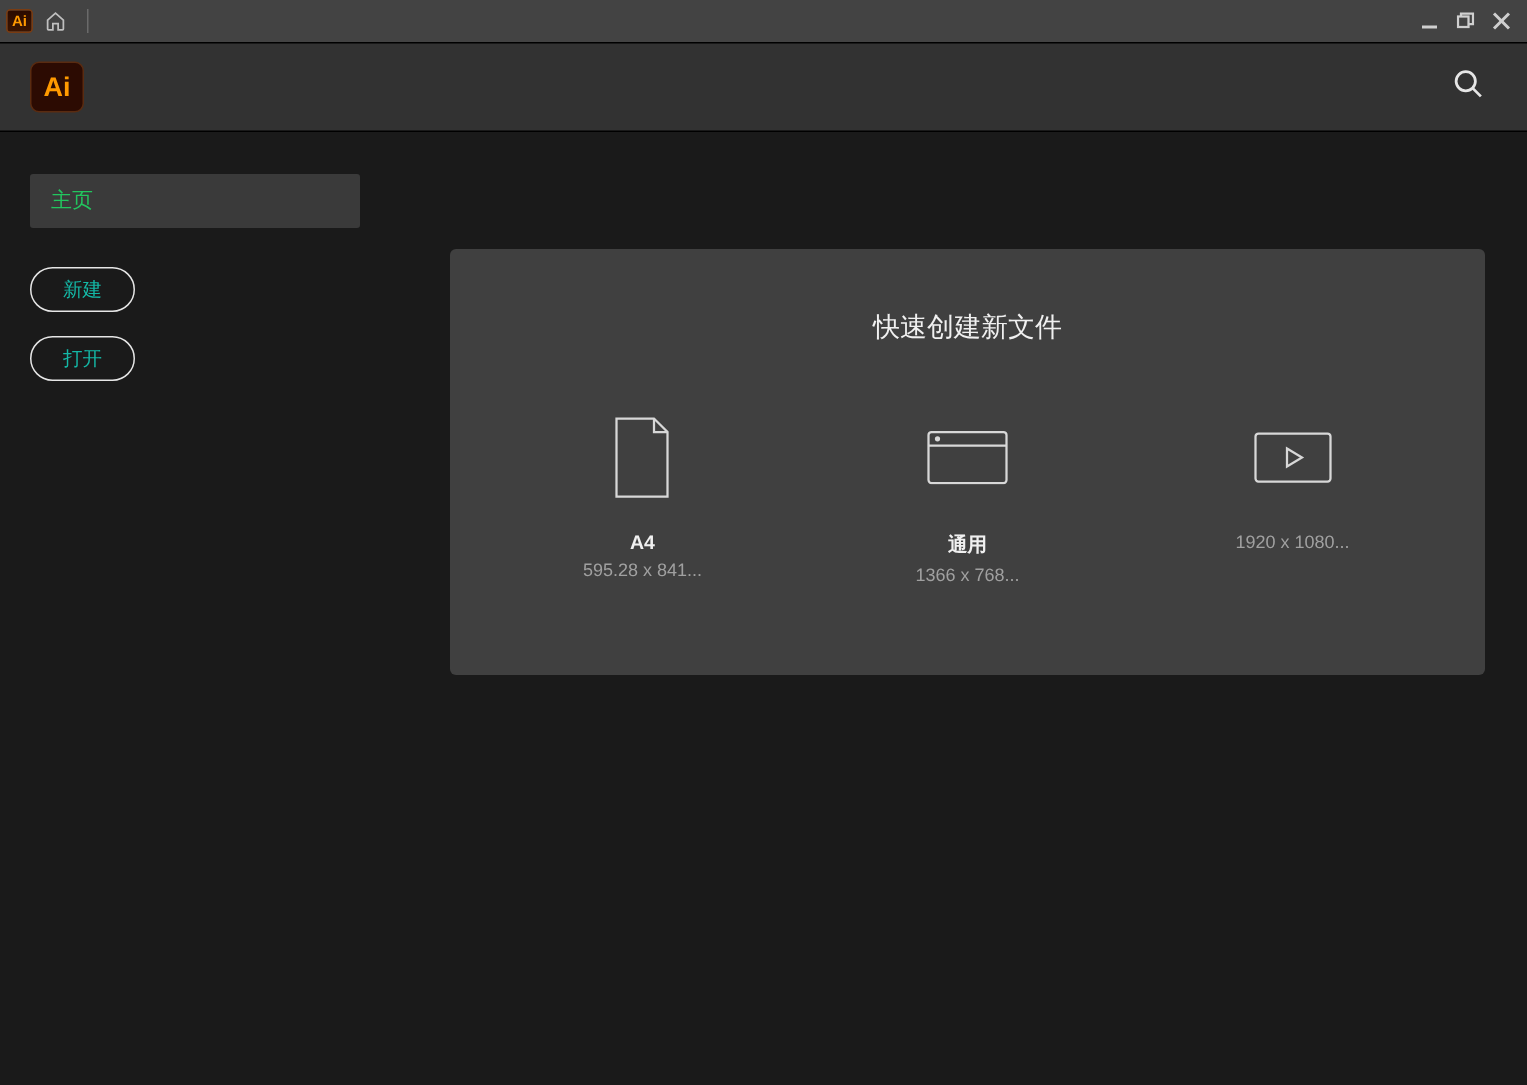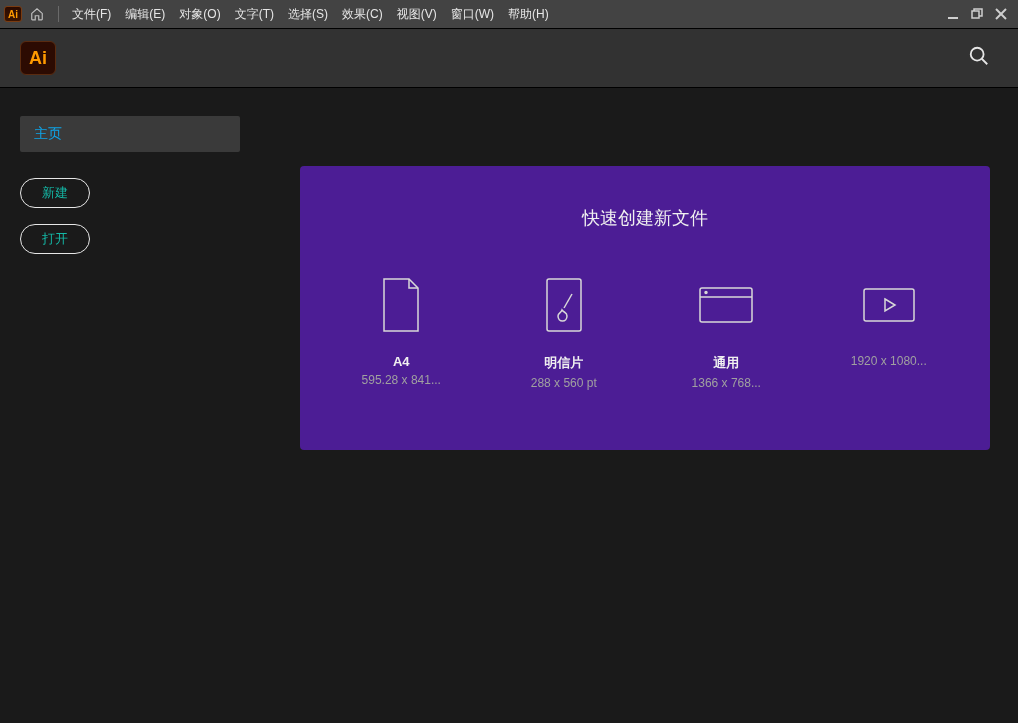--- a/index.html
+++ b/index.html
@@ -65,21 +65,21 @@
 
 .content {
   display: flex;
   padding: 28px 0 0 20px;
   height: calc(723px - 28px - 60px);
 }
 .sidebar { width: 280px; }
 .home-tab {
   width: 220px; height: 36px;
   background: #3a3a3a;
-  color: #0ea5e9;
+  color: #22c55e;
   font-size: 14px;
   display: flex; align-items: center;
   padding: 0 14px;
   border-radius: 2px;
   margin-bottom: 26px;
 }
 .pill-btn {
   width: 70px; height: 30px;
   border: 1.5px solid #e6e6e6;
   border-radius: 16px;
@@ -87,21 +87,21 @@
   color: #14b8a6;
   font-size: 13px;
   display: flex; align-items: center; justify-content: center;
   margin-bottom: 16px;
   cursor: pointer;
 }
 
 
 .main-area { flex: 1; padding-right: 28px; padding-top: 50px;}
 .card {
-  background: #4c1d95;
+  background: #404040;
   border-radius: 4px;
   padding: 40px 30px 60px;
 }
 .card-title {
   text-align: center;
   color: #f0f0f0;
   font-size: 18px;
   font-weight: 500;
   margin-bottom: 40px;
 }
@@ -129,31 +129,20 @@
 <body>
 
 <div class="menubar">
   <div class="app-badge">Ai</div>
   <div class="home-small">
     <svg width="14" height="14" viewBox="0 0 24 24" fill="none" stroke="currentColor" stroke-width="2">
         <path d="M3 11l9-8 9 8v10a1 1 0 0 1-1 1h-5v-7h-6v7H4a1 1 0 0 1-1-1z"></path>
       </svg>
   </div>
   <div class="menu-sep"></div>
-  <div id="menu-items" style="display: flex;">
-      <span class="menu-item">文件(F)</span>
-      <span class="menu-item">编辑(E)</span>
-      <span class="menu-item">对象(O)</span>
-      <span class="menu-item">文字(T)</span>
-      <span class="menu-item">选择(S)</span>
-      <span class="menu-item">效果(C)</span>
-      <span class="menu-item">视图(V)</span>
-      <span class="menu-item">窗口(W)</span>
-      <span class="menu-item">帮助(H)</span>
-    </div>
   <div class="win-controls">
     <div class="win-btn">
         <svg width="12" height="12" viewBox="0 0 12 12">
           <line x1="1" y1="10" x2="11" y2="10" stroke="currentColor" stroke-width="2"></line>
         </svg>
       </div>
     <div class="win-btn">
         <svg width="12" height="12" viewBox="0 0 12 12" fill="none" stroke="currentColor" stroke-width="1.5">
           <rect x="1" y="3" width="7" height="7"></rect>
           <polyline points="3,3 3,1 11,1 11,8 8,8"></polyline>
@@ -191,31 +180,20 @@
       <div class="presets" id="presets">
           <div class="preset">
             <div class="preset-icon">
               <svg width="40" height="54" viewBox="0 0 40 54" fill="none" stroke="currentColor" stroke-width="1.5">
                 <path d="M3 1h25l9 9v43H3z"></path>
                 <path d="M28 1v9h9"></path>
               </svg>
             </div>
             <div class="preset-name">A4</div>
             <div class="preset-dims">595.28 x 841...</div>
-          </div>
-          <div class="preset">
-            <div class="preset-icon">
-              <svg width="40" height="54" viewBox="0 0 40 54" fill="none" stroke="currentColor" stroke-width="1.5">
-                <rect x="3" y="1" width="34" height="52" rx="2"></rect>
-                <path d="M14 38c0-3 3-3 4-6 2 3 5 2 5 6 0 3-2 5-4.5 5S14 41 14 38z"></path>
-                <path d="M20 30l8-14"></path>
-              </svg>
-            </div>
-            <div class="preset-name">明信片</div>
-            <div class="preset-dims">288 x 560 pt</div>
           </div>
           <div class="preset">
             <div class="preset-icon">
               <svg width="54" height="36" viewBox="0 0 54 36" fill="none" stroke="currentColor" stroke-width="1.5">
                 <rect x="1" y="1" width="52" height="34" rx="2"></rect>
                 <line x1="1" y1="10" x2="53" y2="10"></line>
                 <circle cx="7" cy="5.5" r="1" fill="currentColor"></circle>
               </svg>
             </div>
             <div class="preset-name">通用</div>

